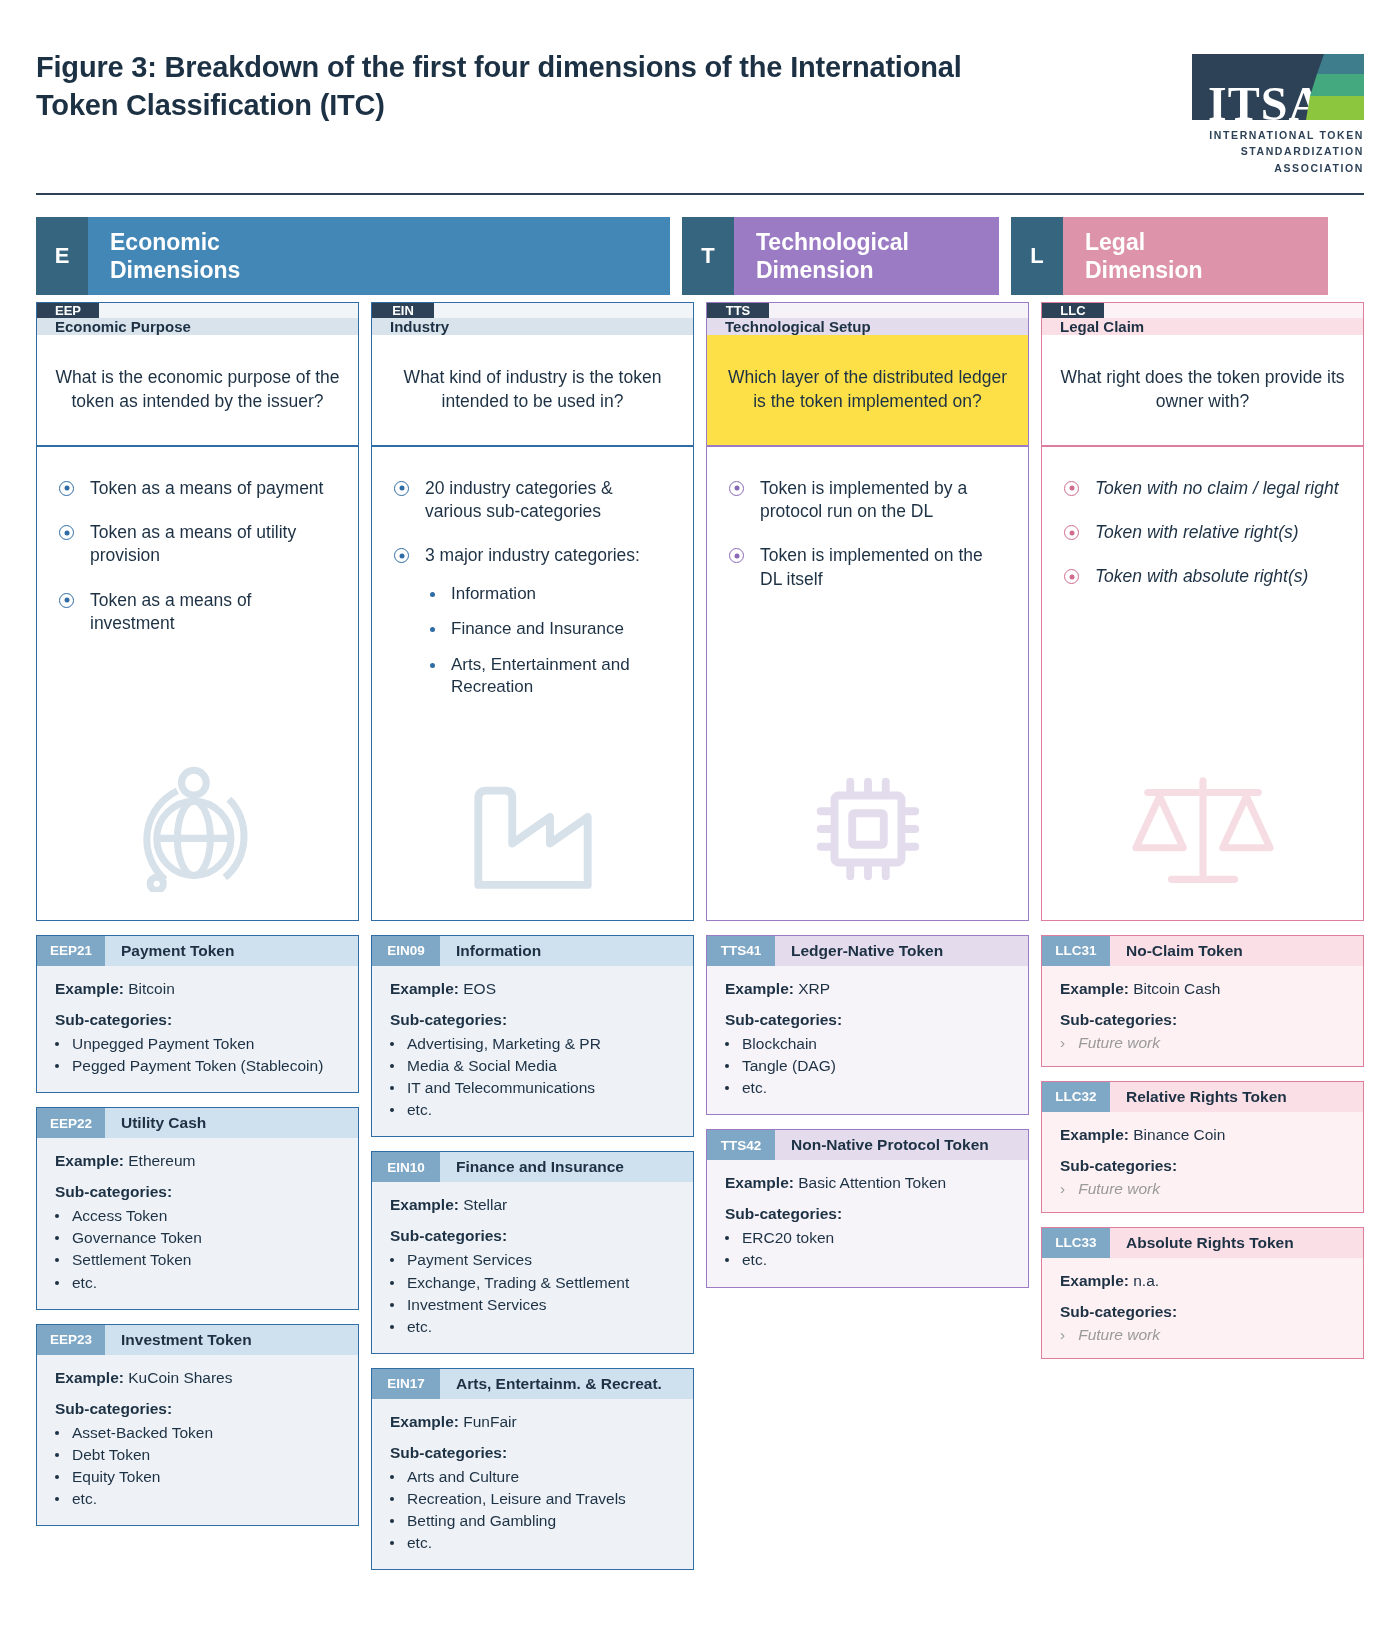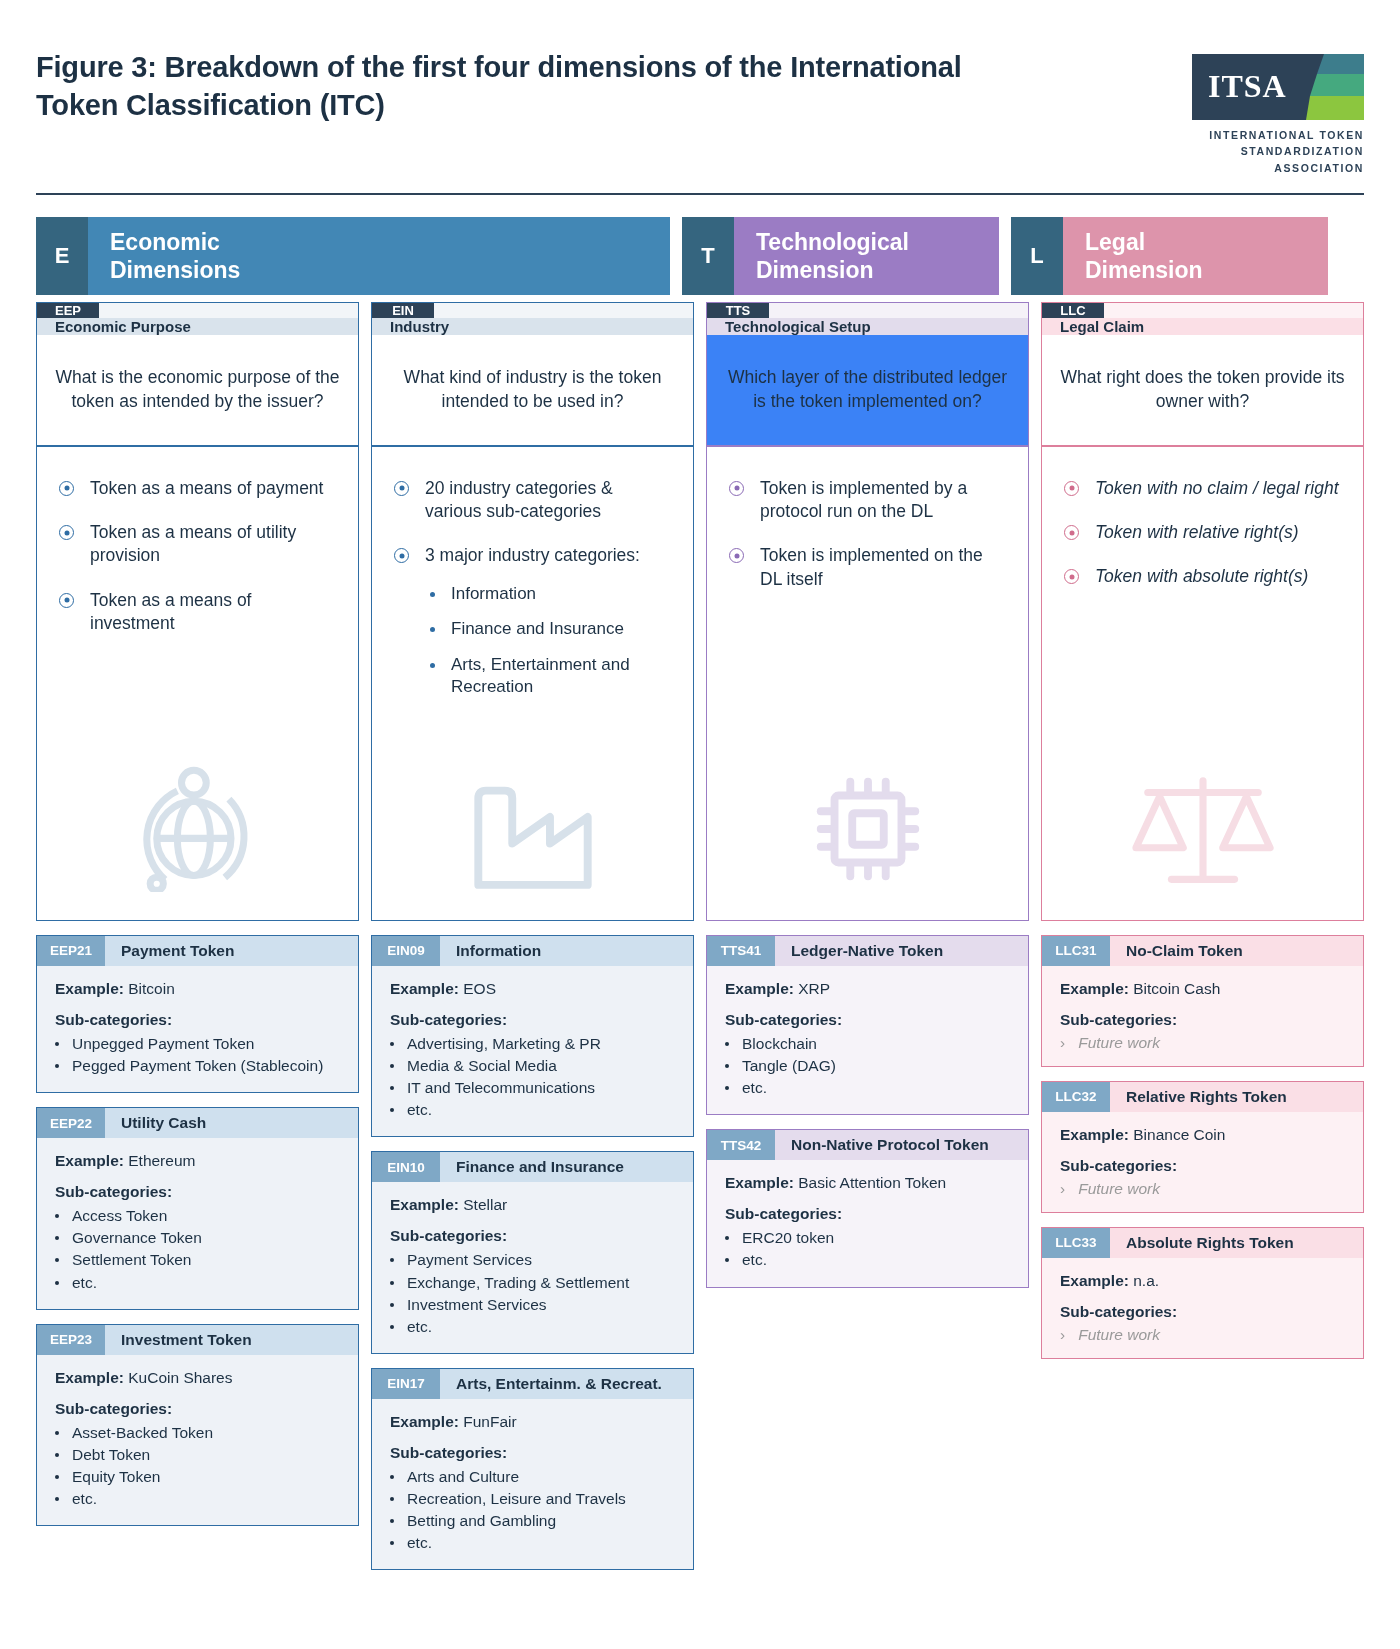--- a/index.html
+++ b/index.html
@@ -9,21 +9,21 @@
     font-family: "Liberation Sans", sans-serif;
     color: #1d3144;
   }
   .page { position: relative; width: 1400px; height: 1649px; padding: 8px 36px; }
 
   
   .hdr { display: flex; align-items: flex-start; justify-content: space-between; padding-top: 40px; }
   .fig-title { font-size: 29px; font-weight: bold; line-height: 1.32; color: #1d3144; max-width: 930px; letter-spacing: -0.2px; }
   .logo { width: 172px; flex: none; margin-top: 6px; }
   .logo-box { position: relative; width: 172px; height: 66px; background: #2d4257; overflow: hidden; }
-  .logo-box .wm { position: absolute; left: 16px; top: 14px; font-size: 32px; font-weight: bold; color: #fff; letter-spacing: 1px; font-family: "Liberation Serif", serif; text-align: right; }
+  .logo-box .wm { position: absolute; left: 16px; top: 22px; font-size: 48px; font-weight: bold; color: #fff; letter-spacing: 1px; font-family: "Liberation Serif", serif; text-align: right; }
   .logo-stripe { position: absolute; right: 0; top: 0; width: 58px; height: 66px; }
   .logo-sub { text-align: right; margin-top: 7px; font-size: 10.5px; font-weight: bold; letter-spacing: 1.6px; color: #2d4257; line-height: 1.55; }
   .rule { height: 2px; background: #2d4257; margin-top: 17px; }
 
   
   .grid { position: relative; margin-top: 22px; display: flex; gap: 12px; }
   .col-econ { width: 634px; }
   .col-tech { width: 317px; }
   .col-legal { width: 317px; }
 
@@ -44,21 +44,21 @@
   .qpanel.legal { border-color: #dd7f9c; background: #fdf2f5; }
   .qhead { display: flex; height: 31px; align-items: stretch; flex-direction: column; }
   .qhead .code { width: 62px; flex: none; background: #2d4257; color: #fff;
       display: flex; align-items: center; justify-content: center; font-size: 13px; font-weight: bold; }
   .qhead .lbl { flex: 1; display: flex; align-items: center; padding-left: 18px;
       background: #d9e3ec; font-size: 15px; font-weight: bold; color: #1d3144; }
   .qpanel.tech .qhead .lbl { background: #e2dcec; }
   .qpanel.legal .qhead .lbl { background: #fbdfe6; }
   .qbody { background: #fff; height: 111px; display: flex; align-items: center; justify-content: center;
       text-align: center; padding: 0 18px; font-size: 17.5px; line-height: 1.38; color: #1d3144; }
-  .qpanel.tech .qbody { background: #3b82f6; }
+  .qpanel.tech .qbody { background: #fde047; }
   .qpanel.legal .qbody { background: #fff; }
 
   
   .optcols { display: flex; gap: 12px; margin-top: 0; }
   .optpanel { flex: 1; position: relative; border: 1.5px solid #2f6da4; background: #fff; height: 475px; overflow: hidden; padding: 30px 22px 0 22px; }
   .optpanel.tech { border-color: #9b7cc4; }
   .optpanel.legal { border-color: #dd7f9c; font-style: italic; }
   .opt { display: flex; gap: 16px; margin-bottom: 21px; }
   .opt .dot { flex: none; width: 15px; height: 15px; margin-top: 4px; border-radius: 50%;
       border: 1.6px solid #2f6da4; position: relative; }

